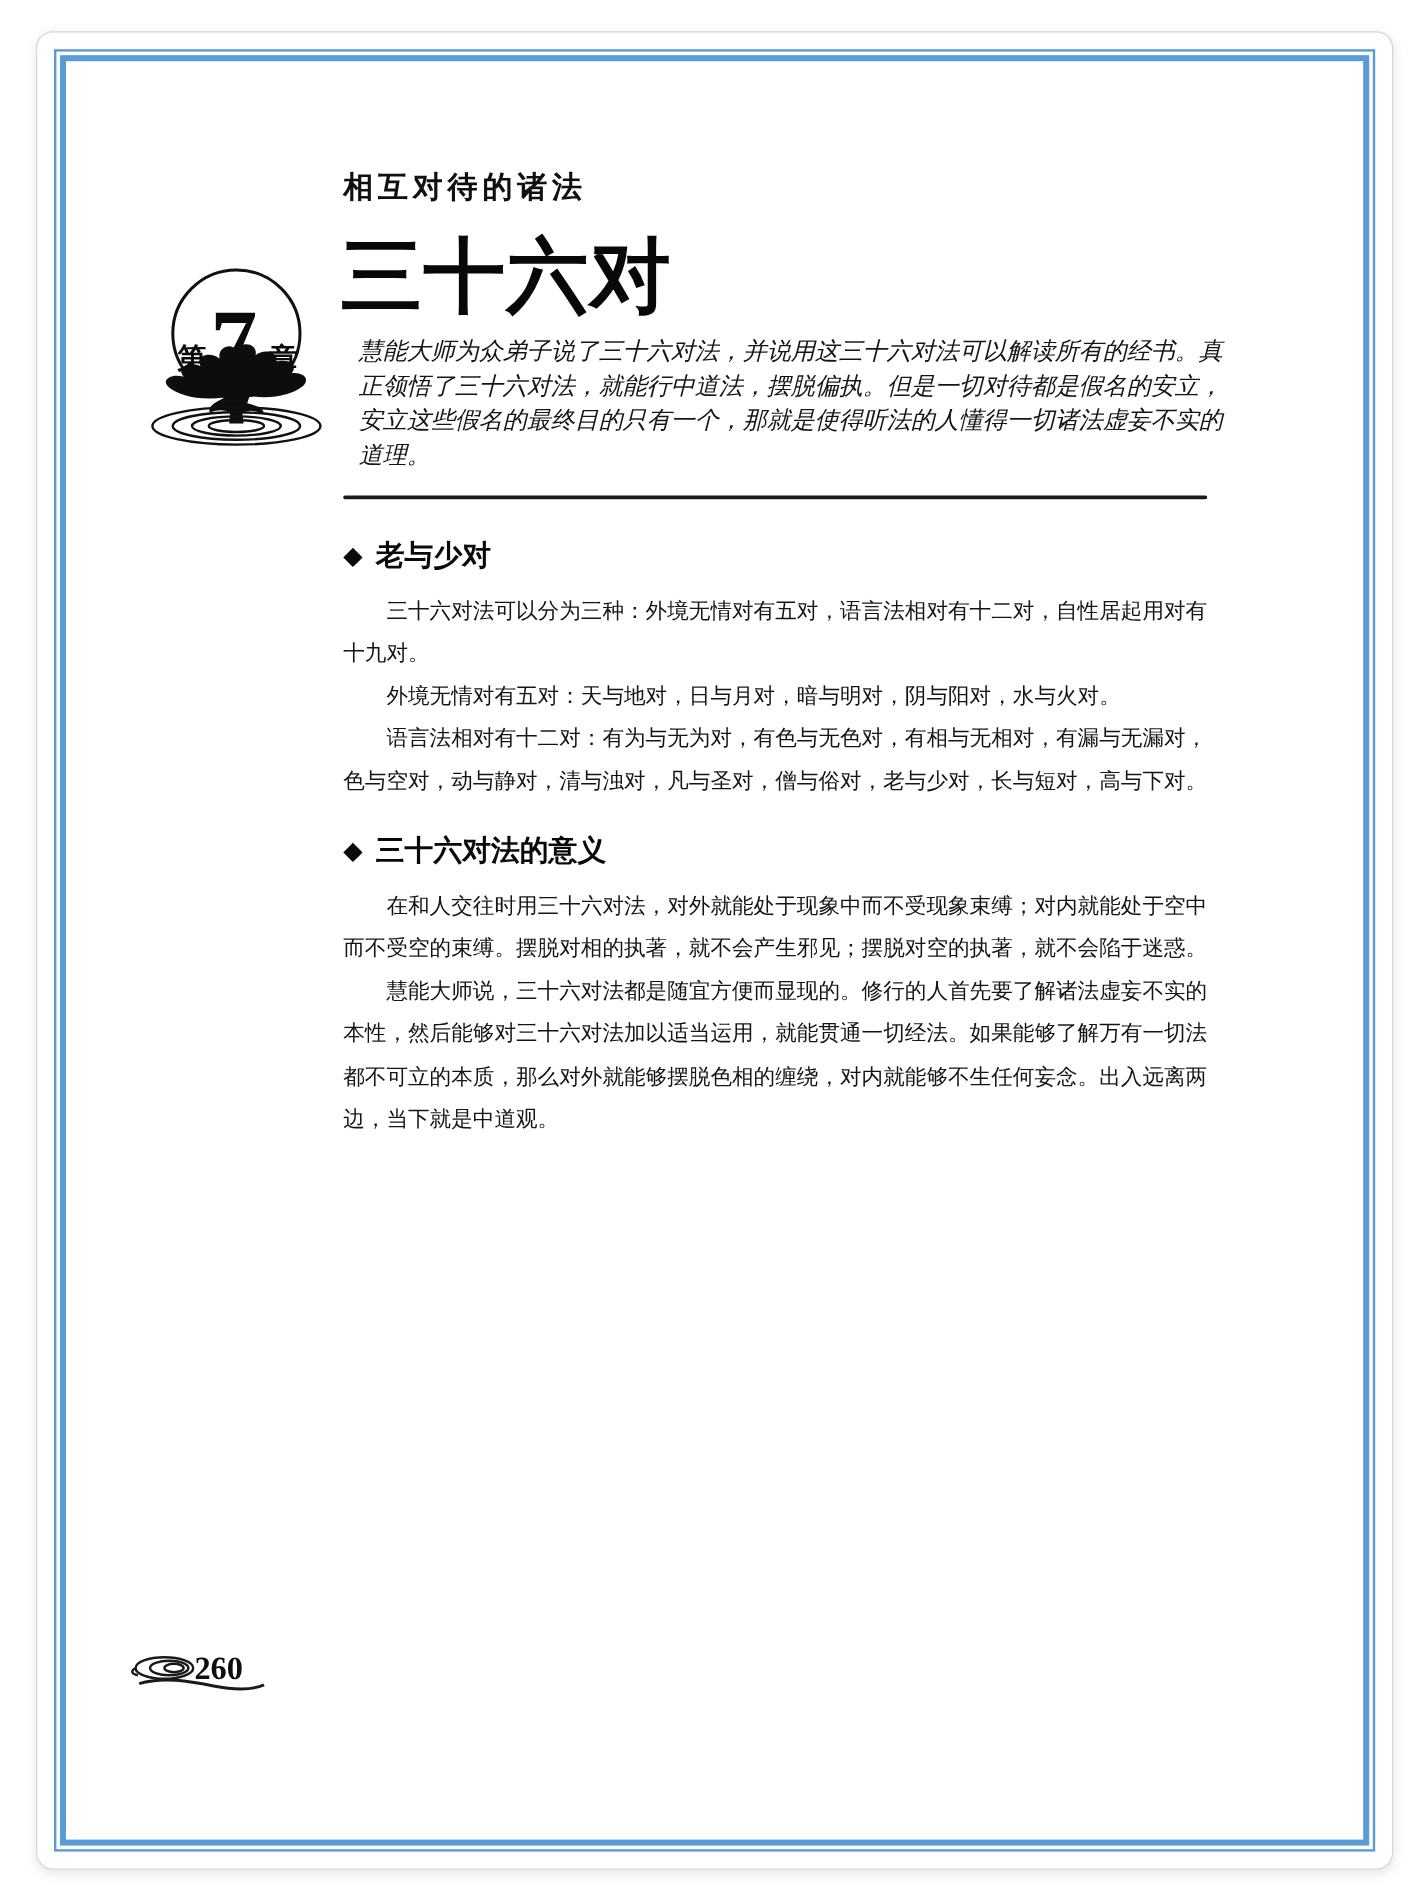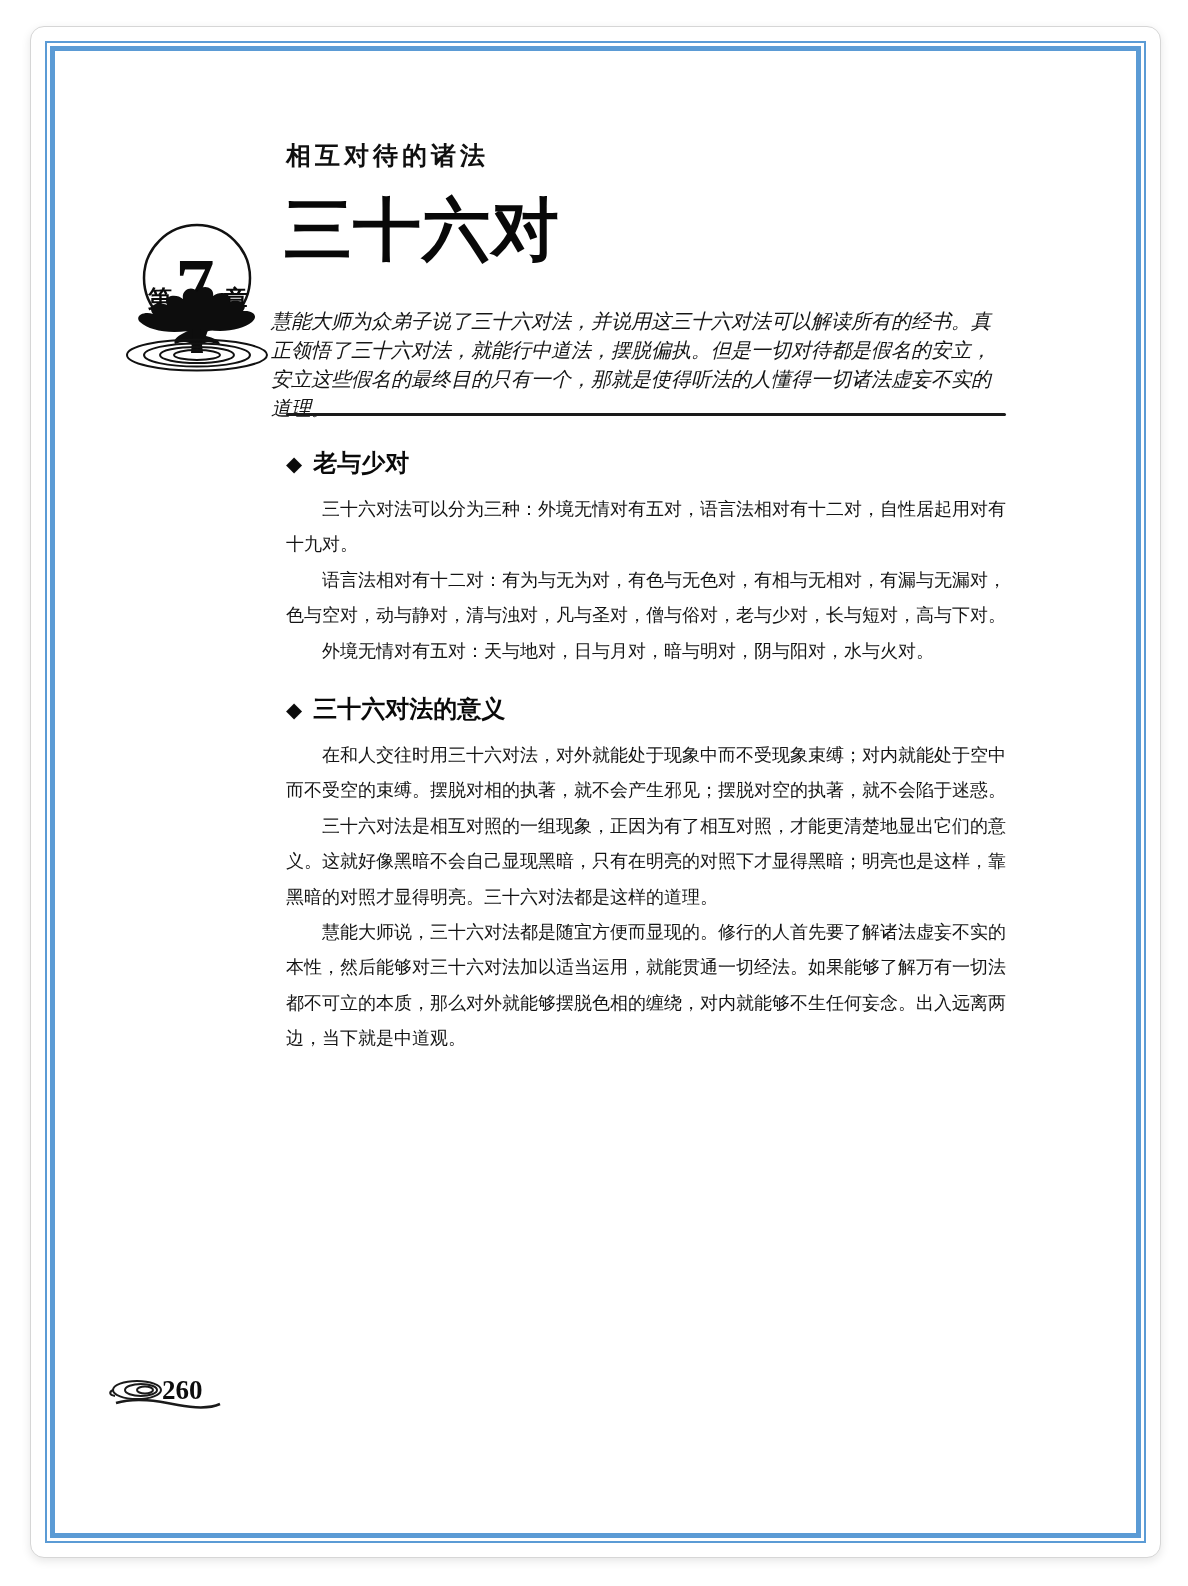--- a/index.html
+++ b/index.html
@@ -7,22 +7,22 @@
   .page{position:absolute;left:30px;top:26px;width:1129px;height:1530px;background:#fff;
     border:1px solid #d6d6d6;border-radius:14px;box-shadow:0 3px 10px rgba(0,0,0,0.10);}
   .frame-outer{position:absolute;left:14px;top:14px;right:14px;bottom:14px;
     border:2px solid #5b9bd5;pointer-events:none;}
   .frame-inner{position:absolute;left:19px;top:19px;right:19px;bottom:19px;
     border:5px solid #5b9bd5;pointer-events:none;}
   .subtitle{position:absolute;left:255px;top:112px;font-family:"Liberation Sans","DejaVu Sans",sans-serif;
     font-weight:bold;font-size:25px;letter-spacing:4px;color:#101010;}
   .title{position:absolute;left:253px;top:158px;font-weight:bold;font-size:68px;letter-spacing:1px;
     color:#080808;font-family:"Liberation Serif","DejaVu Serif",serif;}
-  .intro{position:absolute;left:240px;top:252px;width:720px;font-size:20px;line-height:29px;
-    font-style:italic;text-align:justify;color:#151515;margin-top:28px;}
+  .intro{position:absolute;left:268px;top:252px;width:720px;font-size:20px;line-height:29px;
+    font-style:italic;text-align:justify;color:#151515;}
   .divider{position:absolute;left:255px;top:386px;width:720px;height:3px;background:#1a1a1a;border-radius:2px;}
   .content{position:absolute;left:255px;top:420px;width:720px;}
   .sec-heading{font-family:"Liberation Sans","DejaVu Sans",sans-serif;font-weight:bold;font-size:24px;
     color:#0a0a0a;margin:0 0 13px 0;display:flex;align-items:center;}
   .sec-heading .diamond{font-size:21px;margin-right:11px;line-height:1;}
   .sec-heading.second{margin-top:24px;}
   .content p{margin:0;font-size:18px;line-height:35.4px;text-align:justify;text-indent:2em;
     color:#141414;font-family:"Liberation Serif","DejaVu Serif",serif;}
   .badge{position:absolute;left:65px;top:185px;}
   .footer{position:absolute;left:75px;top:1340px;}
@@ -59,29 +59,28 @@
   <div class="title">三十六对</div>
   <div class="intro">慧能大师为众弟子说了三十六对法，并说用这三十六对法可以解读所有的经书。真正领悟了三十六对法，就能行中道法，摆脱偏执。但是一切对待都是假名的安立，安立这些假名的最终目的只有一个，那就是使得听法的人懂得一切诸法虚妄不实的道理。</div>
   <div class="divider"></div>
 
   <div class="content">
     <div class="sec-heading">
       <span class="diamond">◆</span>
       <span>老与少对</span>
     </div>
     <p>三十六对法可以分为三种：外境无情对有五对，语言法相对有十二对，自性居起用对有十九对。</p>
+    <p>外境无情对有五对：天与地对，日与月对，暗与明对，阴与阳对，水与火对。</p>
     <p>语言法相对有十二对：有为与无为对，有色与无色对，有相与无相对，有漏与无漏对，色与空对，动与静对，清与浊对，凡与圣对，僧与俗对，老与少对，长与短对，高与下对。</p>
-    <p>外境无情对有五对：天与地对，日与月对，暗与明对，阴与阳对，水与火对。</p>
 
     <div class="sec-heading second">
       <span class="diamond">◆</span>
       <span>三十六对法的意义</span>
     </div>
     <p>在和人交往时用三十六对法，对外就能处于现象中而不受现象束缚；对内就能处于空中而不受空的束缚。摆脱对相的执著，就不会产生邪见；摆脱对空的执著，就不会陷于迷惑。</p>
-    <p>三十六对法是相互对照的一组现象，正因为有了相互对照，才能更清楚地显出它们的意义。这就好像黑暗不会自己显现黑暗，只有在明亮的对照下才显得黑暗；明亮也是这样，靠黑暗的对照才显得明亮。三十六对法都是这样的道理。</p>
     <p>慧能大师说，三十六对法都是随宜方便而显现的。修行的人首先要了解诸法虚妄不实的本性，然后能够对三十六对法加以适当运用，就能贯通一切经法。如果能够了解万有一切法都不可立的本质，那么对外就能够摆脱色相的缠绕，对内就能够不生任何妄念。出入远离两边，当下就是中道观。</p>
   </div>
 
   <svg class="footer" width="160" height="48" viewBox="0 0 160 48">
     <g fill="none" stroke="#1a1a1a" stroke-width="2">
       <ellipse cx="31" cy="23" rx="24" ry="9"></ellipse>
       <ellipse cx="35" cy="23" rx="16" ry="6"></ellipse>
       <ellipse cx="39" cy="23" rx="8" ry="3.5"></ellipse>
       <path d="M7,23 C3,25 3,28 9,29"></path>
     </g>

